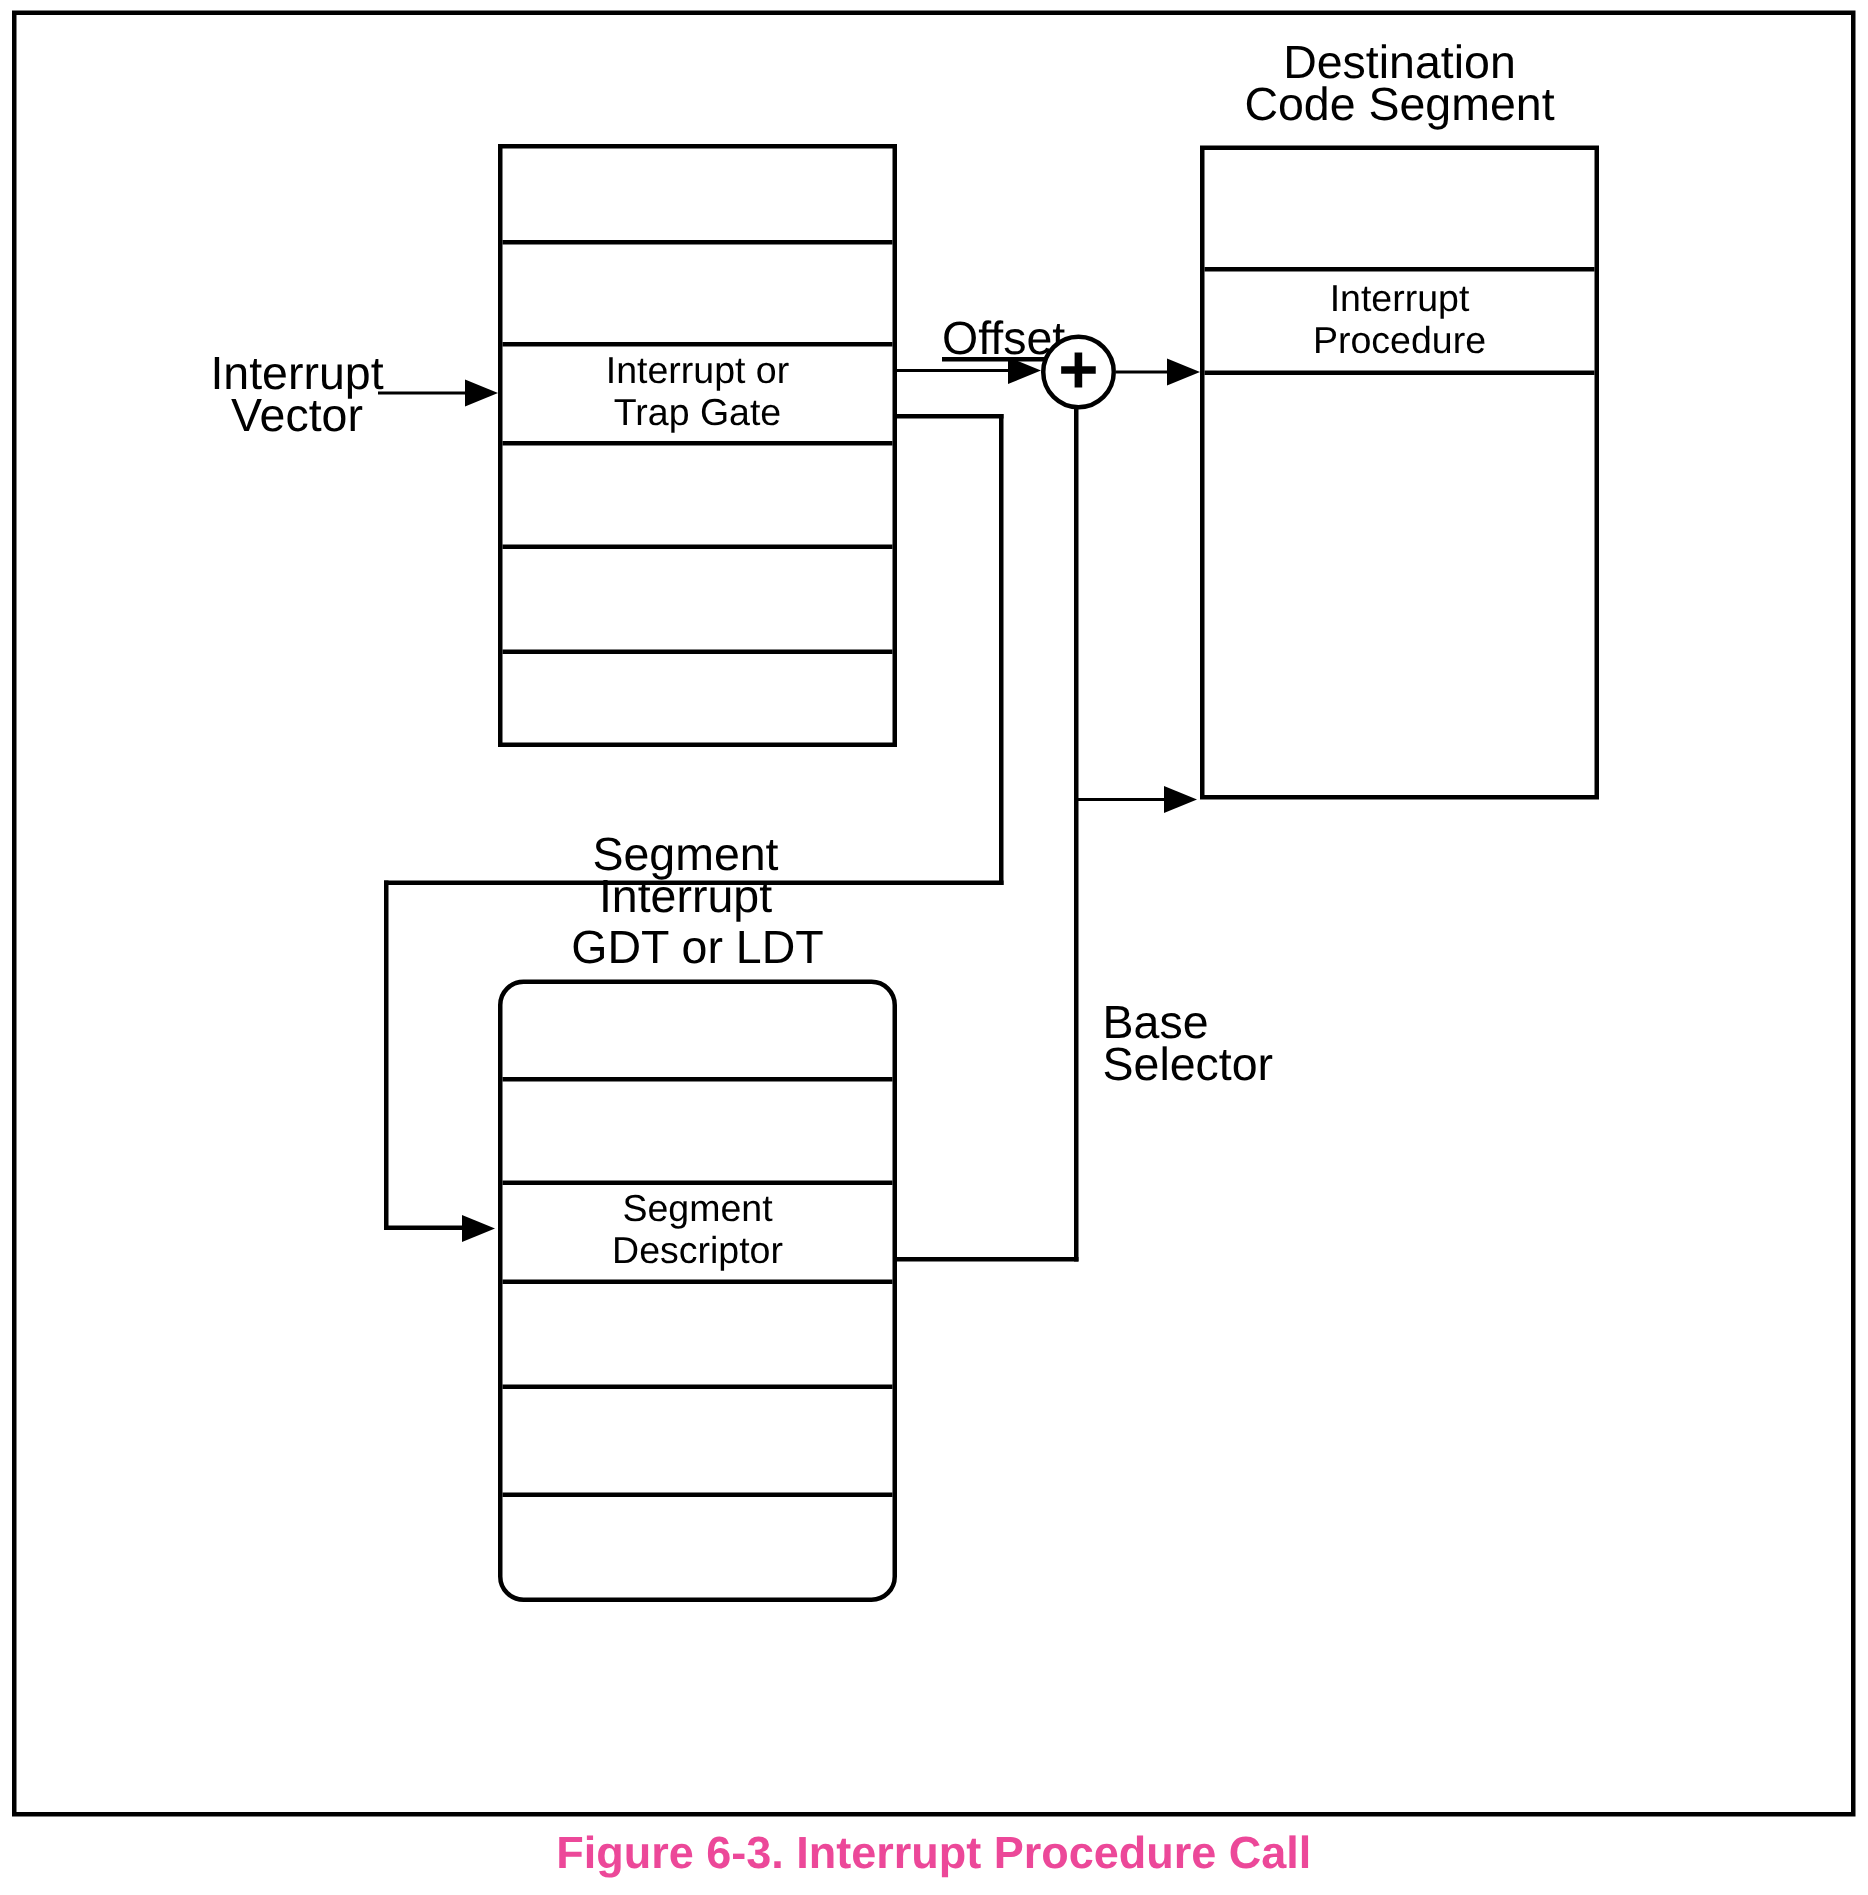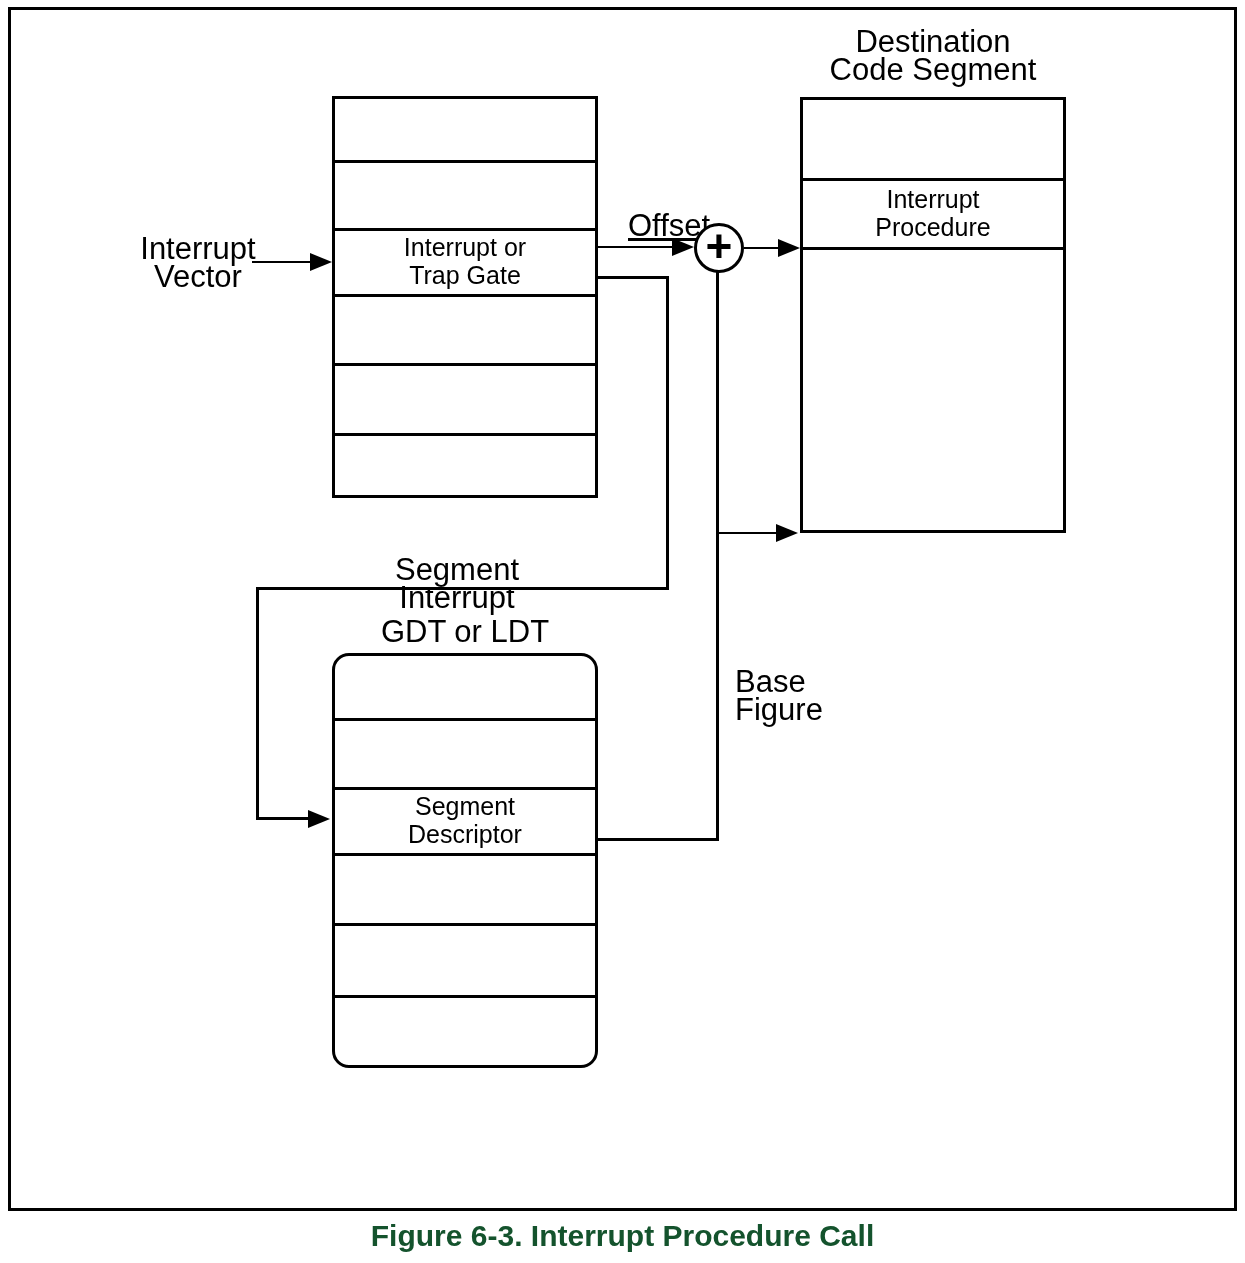--- a/index.html
+++ b/index.html
@@ -110,22 +110,22 @@
   <div class="lbl center" style="left:342px;top:556px;width:230px;">Segment Interrupt</div>
   <div class="hline" style="left:597px;top:276px;width:72px;"></div>
   <div class="vline" style="left:666px;top:276px;height:314px;"></div>
   <div class="hline" style="left:256px;top:587px;width:413px;"></div>
   <div class="vline" style="left:256px;top:587px;height:233px;"></div>
   <div class="hline" style="left:256px;top:817px;width:54px;"></div>
   <div class="arrow-right" style="left:308px;top:810px;"></div>
 
   <div class="lbl" style="left:735px;top:668px;">
     <div>Base</div>
-    <div>Figure</div>
+    <div>Selector</div>
   </div>
   <div class="hline" style="left:597px;top:838px;width:122px;"></div>
   <div class="vline" style="left:716px;top:271px;height:570px;"></div>
   <div class="thinline" style="left:718px;top:532px;width:60px;"></div>
   <div class="arrow-right" style="left:776px;top:524px;"></div>
 
-  <div class="caption" style="color: #14532d;">Figure 6-3.  Interrupt Procedure Call</div>
+  <div class="caption" style="color: #ec4899;">Figure 6-3.  Interrupt Procedure Call</div>
 
 </div>
 
 </body></html>

